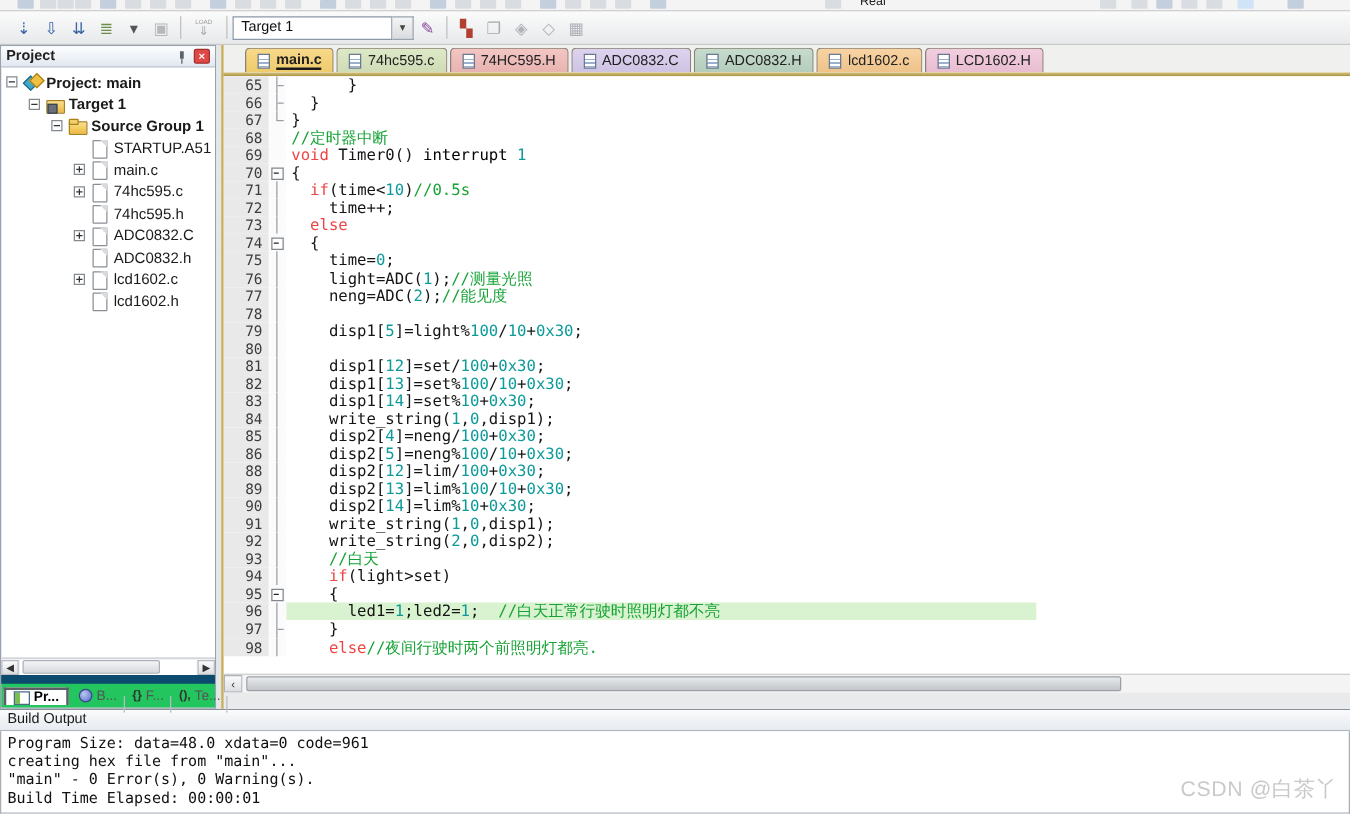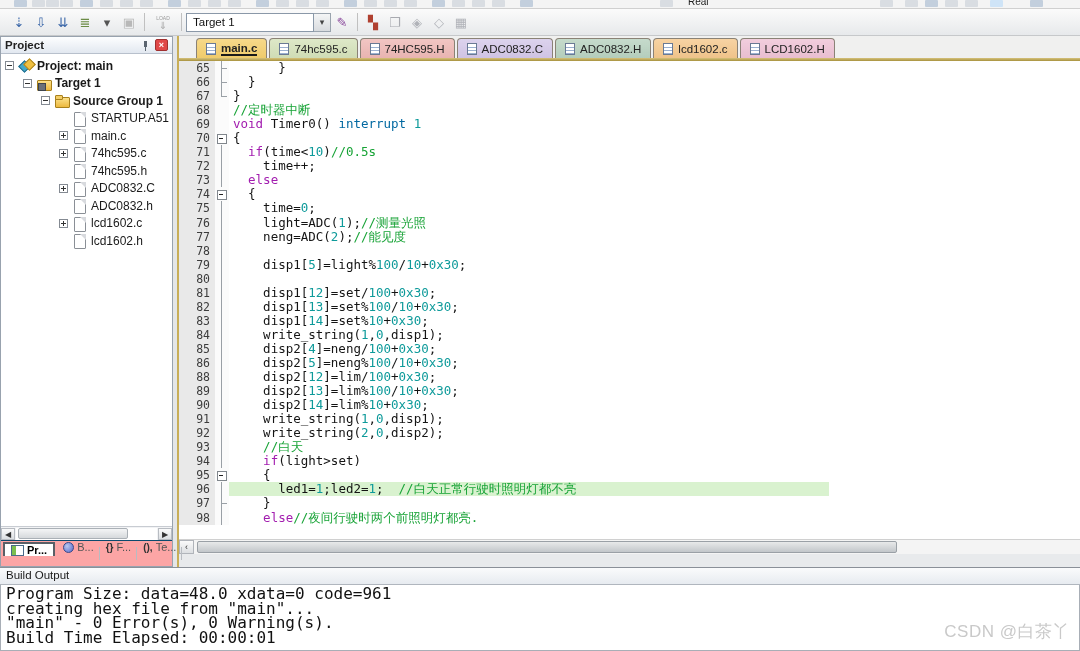--- a/index.html
+++ b/index.html
@@ -39,21 +39,21 @@
   .i-folder::after{content:'';position:absolute;left:0;top:1px;width:6px;height:3px;background:#f3cd66;border:1px solid #a8801c;border-radius:1px}
   .i-target::after{content:'';position:absolute;left:1px;top:6px;width:6px;height:6px;background:#6a7078;border:1px solid #3e444c}
   .i-proj::before{content:'';position:absolute;left:1px;top:3px;width:7px;height:7px;background:#42a8c8;transform:rotate(45deg);border:1px solid #206888}
   .i-proj::after{content:'';position:absolute;left:6px;top:1px;width:7px;height:7px;background:#f0c040;transform:rotate(45deg);border:1px solid #a8801c}
   .i-file::before{content:'';position:absolute;left:1px;top:0;width:10px;height:13px;background:#fff;border:1px solid #8a8f96;border-radius:1px}
   .i-file::after{content:'';position:absolute;right:0;top:0;border:3px solid #d8dade;border-left-color:transparent;border-bottom-color:transparent}
   .hscroll{height:14px;border-top:1px solid #c8ccd2;display:flex;align-items:center;background:#f2f3f5}
   .hscroll .arr{width:14px;text-align:center;font-size:8px;color:#333;background:linear-gradient(#fbfbfb,#dcdfe2);border:1px solid #b8bcc2;height:12px;line-height:11px}
   .hscroll .track{flex:1;height:12px;background:#fff;margin:0 1px;position:relative}
   .hscroll .thumb{position:absolute;left:2px;top:0;width:110px;height:11px;background:linear-gradient(#f4f5f6,#d6d9dc);border:1px solid #aab0b6;border-radius:2px}
-  .ptabs{height:26px;background:#fca5a5;border-top:1px solid #0c4a6e;display:flex;align-items:flex-start;padding-left:2px}
+  .ptabs{height:26px;background:#22c55e;border-top:7px solid #0c4a6e;display:flex;align-items:center;padding-left:2px}
   .ptab{display:flex;align-items:center;font-size:11px;color:#555;padding:0 6px;position:relative}
   .ptab .pic{margin-right:3px;font-size:10px;color:#333;font-weight:bold}
   .ptab.act{background:#fff;border:2px solid #5a5f66;border-bottom:none;font-weight:bold;color:#000;margin:1px 2px 0 0}
   .ptab .vdiv{position:absolute;right:0;top:6px;height:13px;width:1px;background:#b8bcc2}
   .pic.grid{width:13px;height:11px;background:linear-gradient(90deg,#7bbf4e 0 4px,#fff 4px),#fff;border:1px solid #4a6a8a}
   .pic.globe{width:11px;height:11px;border-radius:50%;background:radial-gradient(circle at 35% 35%,#b8c8f0,#5868c8);border:1px solid #38488a}
   .split{width:4px;background:#e4e6e8}
 
   
   .editor{flex:1;display:flex;flex-direction:column;background:#f0f0f0;border-left:2px solid #c8ae58;min-width:0}
@@ -68,31 +68,31 @@
   .cl .ln{width:36px;flex:none;text-align:right;padding-right:5px;background:#e9e9e9;color:#3c3c3c;font-size:11.5px}
   .cl .fold{width:14px;flex:none;background:#fbfbfb;position:relative}
   .cl .txt{padding-left:4px}
   .cl.hl .txt{background:#d9f2cf;width:600px}
   .f-line::before,.f-tick::before{content:'';position:absolute;left:6px;top:0;bottom:0;border-left:1px solid #9aa0a6}
   .f-tick::after{content:'';position:absolute;left:7px;top:7px;width:5px;border-top:1px solid #9aa0a6}
   .f-lend::before{content:'';position:absolute;left:6px;top:0;height:7px;border-left:1px solid #9aa0a6}
   .f-lend::after{content:'';position:absolute;left:6px;top:7px;width:6px;border-top:1px solid #9aa0a6}
   .f-box::before{content:'';position:absolute;left:2px;top:3px;width:8px;height:8px;border:1px solid #808archive0;border:1px solid #80868c;background:#fff}
   .f-box::after{content:'';position:absolute;left:4px;top:7px;width:4px;border-top:1px solid #222}
-  .s-p{color:#141414}.s-k{color:#a21caf}.s-n{color:#0d9a9a}.s-c{color:#17a336}.s-i{color:#0369a1}
+  .s-p{color:#141414}.s-k{color:#ef4444}.s-n{color:#0d9a9a}.s-c{color:#17a336}.s-i{color:#000000}
   .ehscroll{height:15px;background:#f0f0f0;border-top:1px solid #d0d0d0;display:flex;align-items:center}
   .ehscroll .arr{width:15px;height:14px;background:linear-gradient(#fafafa,#dcdfe2);border:1px solid #b0b4ba;font-size:9px;line-height:13px;text-align:center;color:#333}
   .ehscroll .track{flex:1;height:14px;position:relative;background:#f4f4f4}
   .ehscroll .thumb{position:absolute;left:3px;top:1px;width:700px;height:12px;background:linear-gradient(#e8e9ea,#c2c6ca);border:1px solid #9aa0a6;border-radius:2px}
   .understrip{height:13px;background:#e8eaec}
 
   
   .bo{height:84px;display:flex;flex-direction:column;border-top:1px solid #8a9098}
   .bo-hd{height:17px;background:linear-gradient(#fafbfc,#e7ebf0);border-bottom:1px solid #b0b6be;font-size:11.5px;color:#1a1a1a;padding:1px 6px}
-  .bo-body{flex:1;background:#fff;border:1px solid #a8aeb6;border-top:none;font-family:"DejaVu Sans Mono","Liberation Mono",monospace;font-size:16px;line-height:14.5px;color:#111;padding:2px 5px;position:relative}
+  .bo-body{flex:1;background:#fff;border:1px solid #a8aeb6;border-top:none;font-family:"DejaVu Sans Mono","Liberation Mono",monospace;font-size:12px;line-height:14.5px;color:#111;padding:2px 5px;position:relative}
   .wm{position:absolute;right:10px;bottom:8px;font-size:17px;color:#c9c9c9;letter-spacing:.5px}
 </style>
 </head>
 <body>
 
 <div class="screen">
 
   <div class="tb1" id="tb1">
     <span class="realtxt">Real</span>
   <div class="sliver" style="left: 14px; background: rgb(195, 207, 221);"></div>

